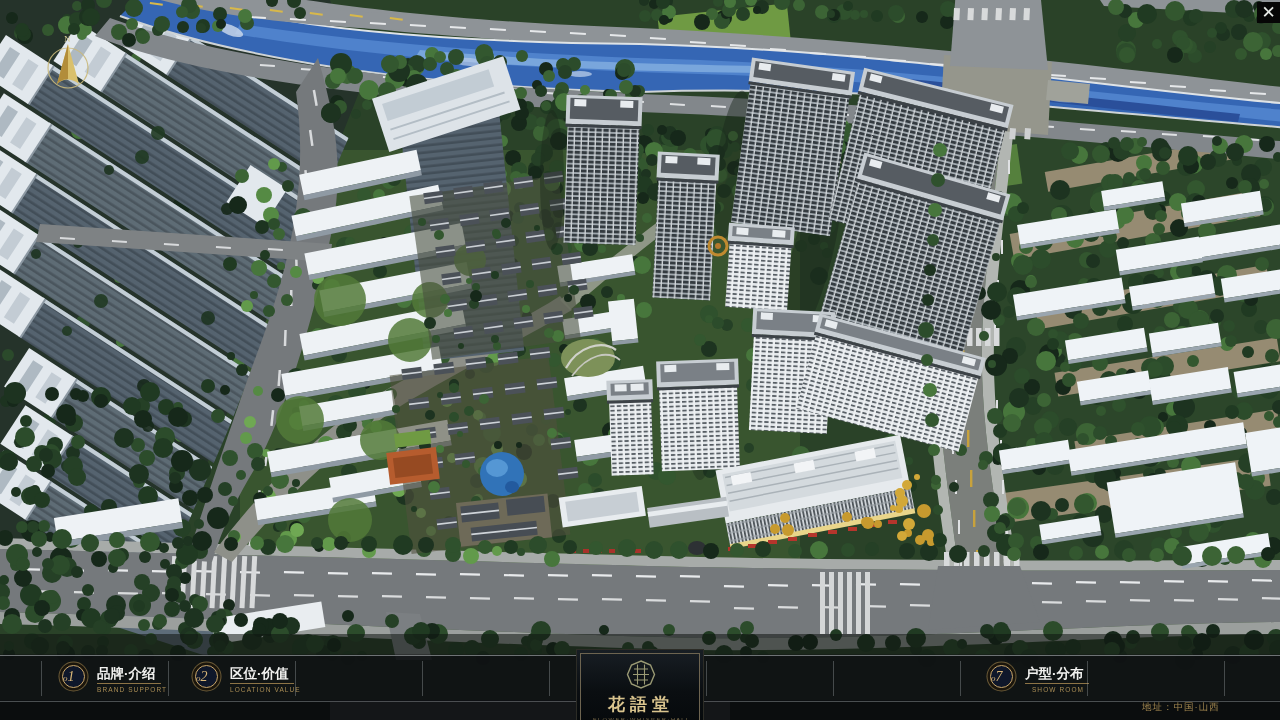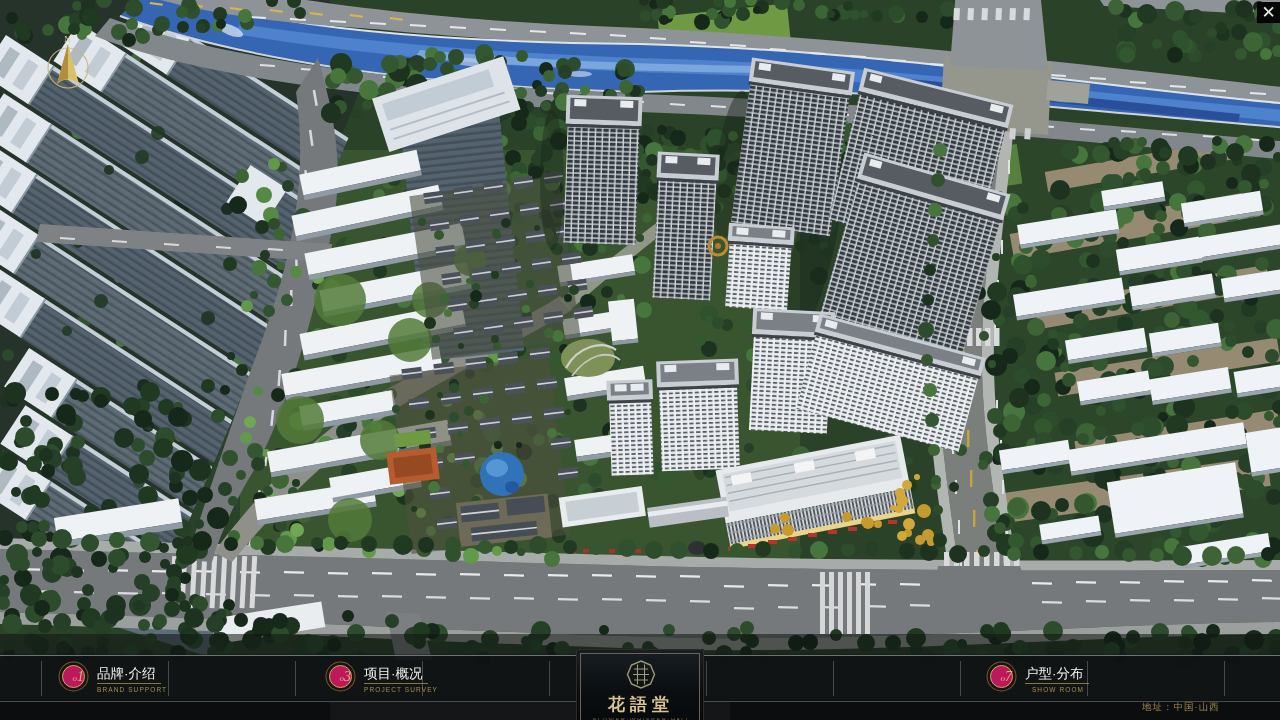--- a/index.html
+++ b/index.html
@@ -1,22 +1,22 @@
 <!DOCTYPE html>
 <html><head><meta charset="utf-8">
 <style>
 html,body{margin:0;padding:0;background:#000;}
 #stage{position:relative;width:1280px;height:720px;overflow:hidden;font-family:"Liberation Sans",sans-serif;}
 #scene{position:absolute;left:0;top:0;}
 .navbar{position:absolute;left:0;top:655px;width:1280px;height:45px;background:rgba(14,16,18,0.88);border-top:1px solid rgba(190,195,198,0.55);border-bottom:1px solid rgba(150,155,158,0.45);}
 .item{position:absolute;top:0;height:45px;}
-.circ{position:absolute;top:9px;left:3px;width:21px;height:21px;border-radius:50%;border:1px solid #caa76a;box-shadow:0 0 0 2.5px #1a150c,0 0 0 3.5px rgba(172,140,80,.6);background:#be185d;color:#d9b678;text-align:right;font-family:"Liberation Serif",serif;font-style:italic;}
+.circ{position:absolute;top:9px;left:3px;width:21px;height:21px;border-radius:50%;border:1px solid #caa76a;box-shadow:0 0 0 2.5px #1a150c,0 0 0 3.5px rgba(172,140,80,.6);background:#0f172a;color:#d9b678;text-align:left;font-family:"Liberation Serif",serif;font-style:italic;}
 .circ span{font-size:14px;line-height:22px;}
 .circ i{font-size:9px;}
-.zh{position:absolute;left:38px;top:9px;width:66px;color:#f2f2f0;font-size:13.5px;font-weight:normal;white-space:nowrap;letter-spacing:0px;}
+.zh{position:absolute;left:38px;top:9px;width:66px;color:#f2f2f0;font-size:13.5px;font-weight:bold;white-space:nowrap;letter-spacing:0px;}
 .gl{position:absolute;left:38px;top:27px;width:64px;border-bottom:1px solid #8d7446;}
 .en{position:absolute;left:38px;top:30px;width:66px;color:#a98d55;font-size:6.5px;letter-spacing:1.1px;white-space:nowrap;text-align:center;}
 .sep{position:absolute;top:5px;width:1px;height:35px;background:rgba(170,175,178,0.35);}
 .logo{position:absolute;left:576px;top:637px;width:128px;height:79px;background:linear-gradient(180deg,#181e24,#0a0e11 55%,#06090b);border:1px solid #2c2c26;box-sizing:border-box;z-index:5;margin-top:12px;}
 .logoin{position:absolute;left:3px;top:3px;right:3px;bottom:3px;border:1px solid #6d6450;}
 .addr{position:absolute;left:1142px;top:701px;color:rgba(190,158,92,0.85);font-size:9.5px;letter-spacing:1px;z-index:6;}
 .close{position:absolute;left:1257px;top:2px;width:23px;height:21px;background:#060606;color:#e6e9e6;font-size:17px;line-height:21px;text-align:center;z-index:6;}
 </style></head><body>
 <div id="stage">
 
@@ -2558,27 +2558,27 @@
 
 <div class="navbar">
 
 <div class="item" style="left:59px;width:120px;">
         <div class="circ"><i>o</i><span>1</span></div>
         <div class="zh">品牌·介绍</div>
         <div class="gl"></div>
         <div class="en">BRAND SUPPORT</div>
       </div>
 
-
-<div class="item" style="left:326px;width:120px;">
-        <div class="circ"><i>o</i><span>3</span></div>
-        <div class="zh">项目·概况</div>
+<div class="item" style="left:192px;width:120px;">
+        <div class="circ"><i>o</i><span>2</span></div>
+        <div class="zh">区位·价值</div>
         <div class="gl"></div>
-        <div class="en">PROJECT SURVEY</div>
+        <div class="en">LOCATION VALUE</div>
       </div>
+
 
 
 
 
 <div class="item" style="left:987px;width:120px;">
         <div class="circ"><i>o</i><span>7</span></div>
         <div class="zh">户型·分布</div>
         <div class="gl"></div>
         <div class="en">SHOW ROOM</div>
       </div>

